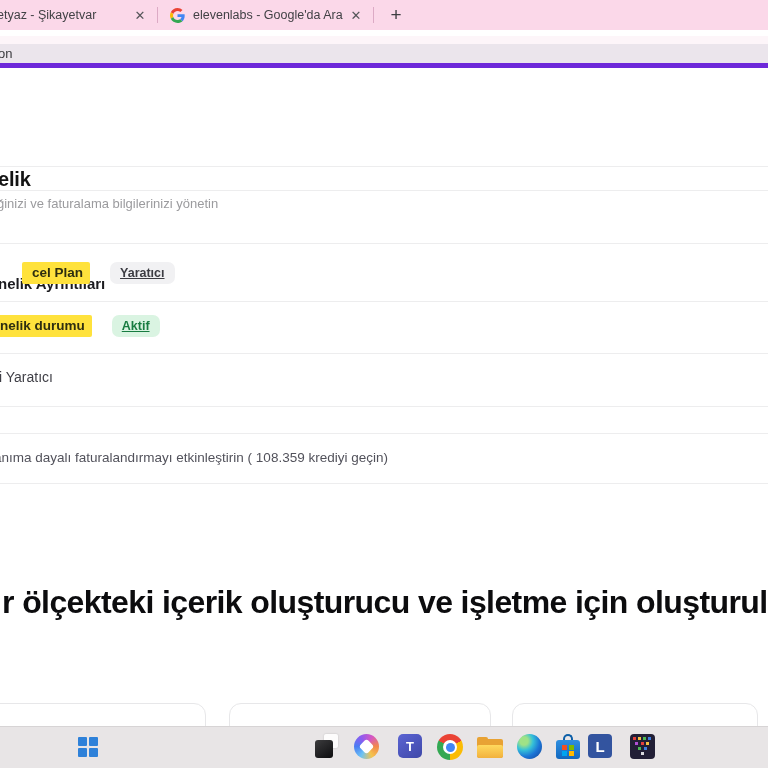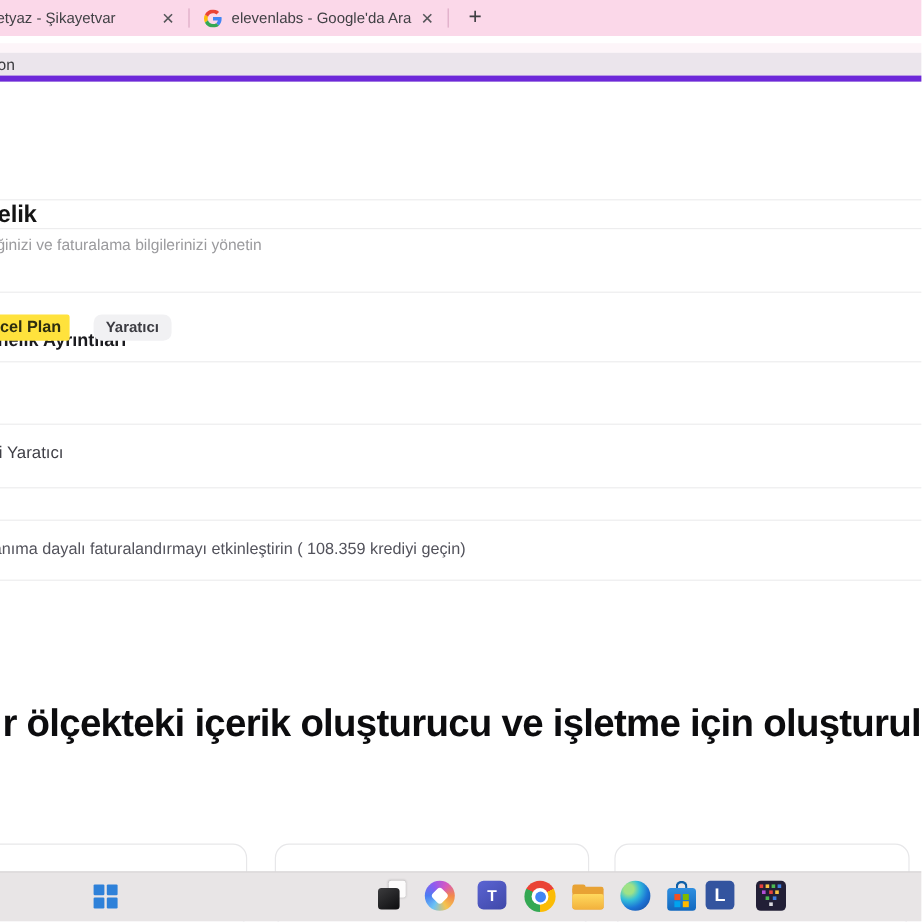--- a/index.html
+++ b/index.html
@@ -24,24 +24,24 @@
   .bookmark-text { font-size:13px; color:#3a3a3e; margin-left:-2px; }
 
   
   .content { position:absolute; top:69px; left:0; right:0; bottom:42px; background:#fff; }
   .hr { position:absolute; left:0; right:0; height:1px; background:#ededee; }
   .page-title { position:absolute; top:99px; left:0; font-size:20px; font-weight:700; color:#141414; letter-spacing:-0.2px; margin-left:-2px; }
   .page-subtitle { position:absolute; top:127px; left:0; font-size:13px; color:#9b9b9e; margin-left:-3px; white-space:nowrap; }
   .section-title { position:absolute; top:206px; left:0; font-size:15px; font-weight:700; color:#1b1b1f; margin-left:-2px; }
 
   .row { position:absolute; left:0; display:flex; align-items:center; gap:20px; }
-  .row-plan { top:259px; height:28px; }
+  .row-plan { top:259px; height:28px;padding-left:32px; }
   .row-status { top:311px; height:28px; }
   .hl { background:#ffe23c; padding:3px 7px 4px 10px; margin-left:-10px; border-radius:2px; font-size:13.5px; font-weight:600; color:#2e2e10; white-space:nowrap; }
-  .badge { font-size:12.5px; font-weight:600; padding:4px 10px; border-radius:7px; white-space:nowrap; }
+  .badge { font-size:12.5px; font-weight:600; padding:4px 10px; border-radius:7px; white-space:nowrap;text-decoration:underline; }
   .badge-gray { background:#f1f1f3; color:#3c3c42; }
   .badge-green { background:#daf4e2; color:#187c41; }
   .usage-label { position:absolute; top:369px; left:0; font-size:14px; color:#3f3f46; margin-left:-1px; white-space:nowrap; }
   .billing-text { position:absolute; top:449px; left:0; font-size:13.5px; color:#52525b; margin-left:-6px; white-space:nowrap; }
 
   .hero-wrap { position:absolute; top:583px; left:0; right:0; height:44px; overflow:hidden; }
   .hero-heading { position:absolute; left:2px; top:0; font-size:32px; line-height:38px; font-weight:700; color:#0c0c0e; letter-spacing:-0.6px; white-space:nowrap; }
 
   .card { position:absolute; top:703px; height:70px; background:#fff; border:1px solid #e7e7e9; border-radius:12px; }
   .card-1 { left:-42px; width:248px; }
@@ -139,20 +139,24 @@
 
     <div class="section-title">nelik Ayrıntıları</div>
     <div class="hr" style="top:174px"></div>
 
     <div class="row row-plan" style="top:190px">
       <span class="hl">cel Plan</span>
       <span class="badge badge-gray">Yaratıcı</span>
     </div>
     <div class="hr" style="top:232px"></div>
 
+    <div class="row row-status" style="top:243px">
+      <span class="hl">nelik durumu</span>
+      <span class="badge badge-green">Aktif</span>
+    </div>
     <div class="hr" style="top:284px"></div>
 
     <div class="usage-label" style="top:300px">i Yaratıcı</div>
     <div class="hr" style="top:337px"></div>
     <div class="hr" style="top:364px"></div>
 
     <div class="billing-text" style="top:381px">anıma dayalı faturalandırmayı etkinleştirin ( 108.359 krediyi geçin)</div>
     <div class="hr" style="top:414px"></div>
 
     <div class="hero-wrap" style="top:514px">

